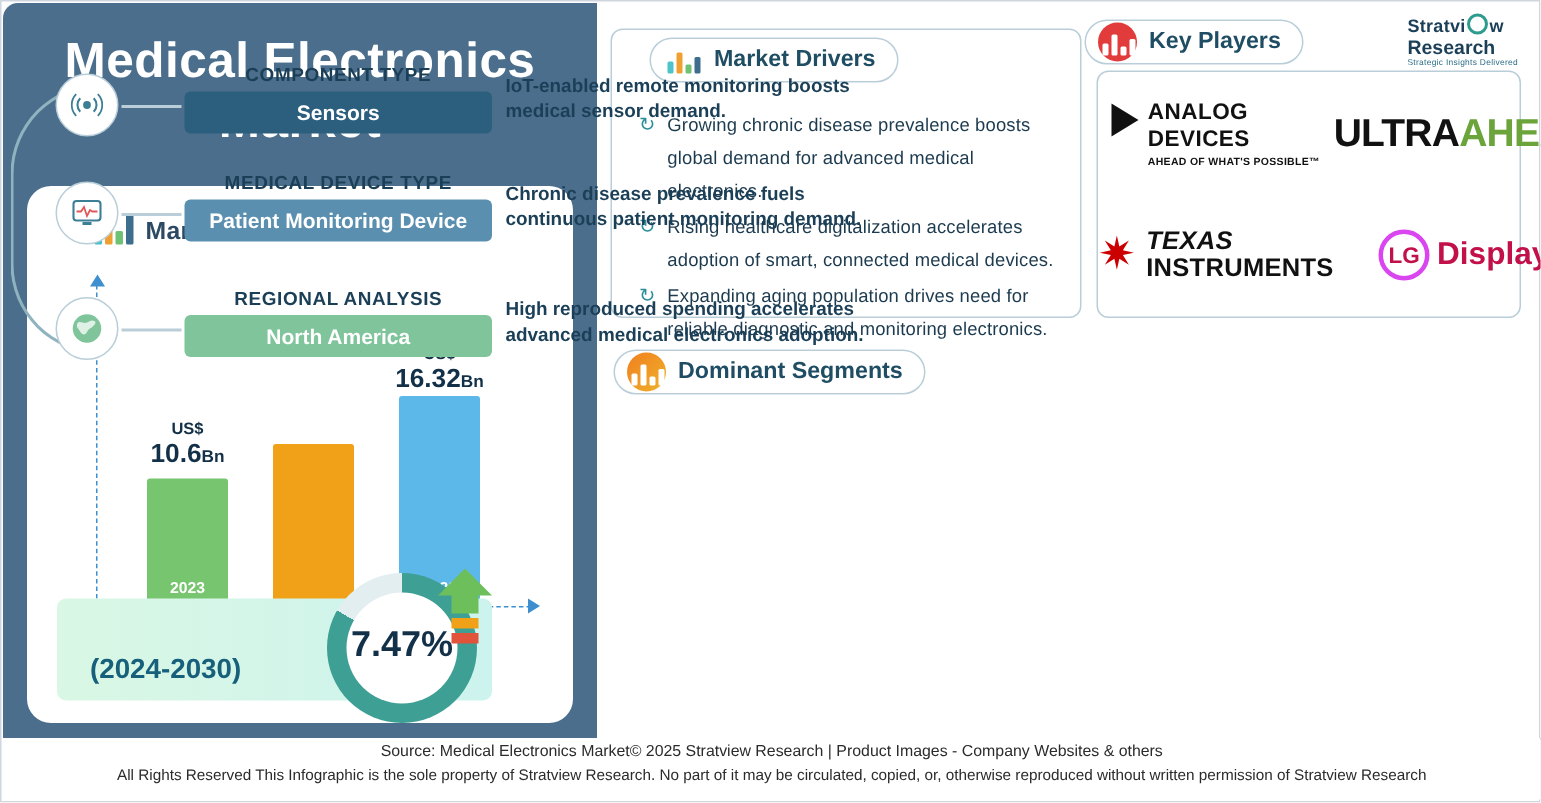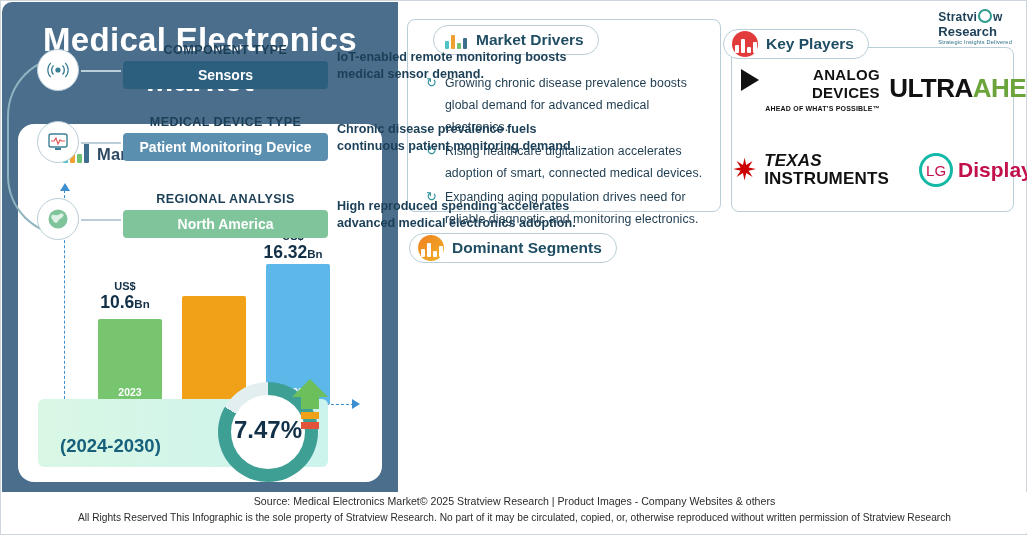--- a/index.html
+++ b/index.html
@@ -70,21 +70,21 @@
     position:absolute; left:2px; top:1px; width:0;height:0;
     border-left:5px solid transparent;border-right:5px solid transparent;
     border-bottom:8px solid #3d8fd0;
   }
   .axis-arrow-right {
     position:absolute; left:294px; top:217px; width:0;height:0;
     border-top:5px solid transparent;border-bottom:5px solid transparent;
     border-left:8px solid #3d8fd0;
   }
   .bar {
-    position:absolute; bottom: 60px; width: 64px; border-radius:2px 2px 0 0;
+    position:absolute; bottom: 60px; width: 54px; border-radius:2px 2px 0 0;
   }
   .bar.b1 { left: 40px;  height: 85px;  background:#77c66f; }
   .bar.b2 { left: 124px; height: 108px; background:#f0a117; }
   .bar.b3 { left: 208px; height: 140px; background:#5bb8e8; }
   .bar .yr {
     position:absolute; bottom:6px; left:0; width:100%;
     text-align:center; color:#ffffff; font-size:10.5px; font-weight:bold;
   }
   .val {
     position:absolute; text-align:center; width: 70px;
@@ -146,21 +146,21 @@
   .players-card { left: 730px; top: 46px; width: 283px; height: 165px; }
   .segments-card{ left: 406px; top: 222px; width: 607px; height: 262px; border:none; background:transparent;}
 
   .pill {
     position:absolute; display:flex; align-items:center; gap:8px;
     background:#ffffff; border:1px solid #b9ced8; border-radius:16px;
     height: 30px; padding: 0 14px 0 8px;
   }
   .pill .ptxt { font-size: 15.5px; font-weight:bold; color:#1f4d63; }
   .pill-drivers { left: 432px; top: 24px; }
-  .pill-players { left: 722px; top: 28px; }
+  .pill-players { left: 722px; top: 12px; }
   .pill-segments{ left: 408px; top: 232px; }
 
   .ic-circle {
     width: 26px; height:26px; border-radius:50%;
     display:flex; align-items:center; justify-content:center;
   }
   .ic-chart { background:#ffffff; }
   .ic-red { background:#e23b3b; }
   .ic-grad { background: linear-gradient(135deg,#f07f20,#f0b22a); }
 
@@ -183,21 +183,21 @@
     font-size: 12.3px; color:#1d3b4f; line-height: 22px; letter-spacing:.1px;
   }
 
   .logos-grid {
     position:absolute; left: 0; top: 0; width:100%; height:100%;
     display:grid; grid-template-columns: 1fr 1fr; grid-template-rows: 1fr 1fr;
   }
   .logo-cell { display:flex; align-items:center; justify-content:center; }
 
   
-  .ad { display:flex; align-items:flex-start; gap:6px;text-align:right; }
+  .ad { display:flex; align-items:flex-start; gap:6px; }
   .ad-tri {
     width:0;height:0;margin-top:3px;
     border-top:11px solid transparent;border-bottom:11px solid transparent;
     border-left:18px solid #111111;
   }
   .ad-l1 { font-size:15px; font-weight:bold; color:#111; line-height:16px; letter-spacing:.3px;}
   .ad-l2 { font-size:15px; font-weight:bold; color:#111; line-height:16px; letter-spacing:.3px;}
   .ad-l3 { font-size:7px; font-weight:bold; color:#111; margin-top:3px; letter-spacing:.2px;}
 
   
@@ -207,21 +207,21 @@
   
   .ti { display:flex; align-items:center; gap:7px; }
   .ti-star { color:#cc0000; font-size:30px; line-height:26px; }
   .ti-txt1 { font-size:17px; font-weight:bold; color:#111; line-height:17px; letter-spacing:.2px;font-style:italic;}
   .ti-txt2 { font-size:17px; font-weight:bold; color:#111; line-height:19px; letter-spacing:.2px;}
 
   
   .lg { display:flex; align-items:center; gap:5px; }
   .lg-circle {
     width:34px;height:34px;border-radius:50%;
-    border:3px solid #14b8a6; color:#c2104a; font-weight:normal;
+    border:3px solid #d946ef; color:#c2104a; font-weight:bold;
     font-size:15px; display:flex; align-items:center; justify-content:center;
   }
   .lg-txt { font-size:21px; font-weight:bold; color:#c2104a; }
 
   
   .seg-row { position:absolute; width: 607px; height: 60px; }
   .seg-1 { top: 48px; }
   .seg-2 { top: 120px; }
   .seg-3 { top: 197px; }
   .seg-icon {

